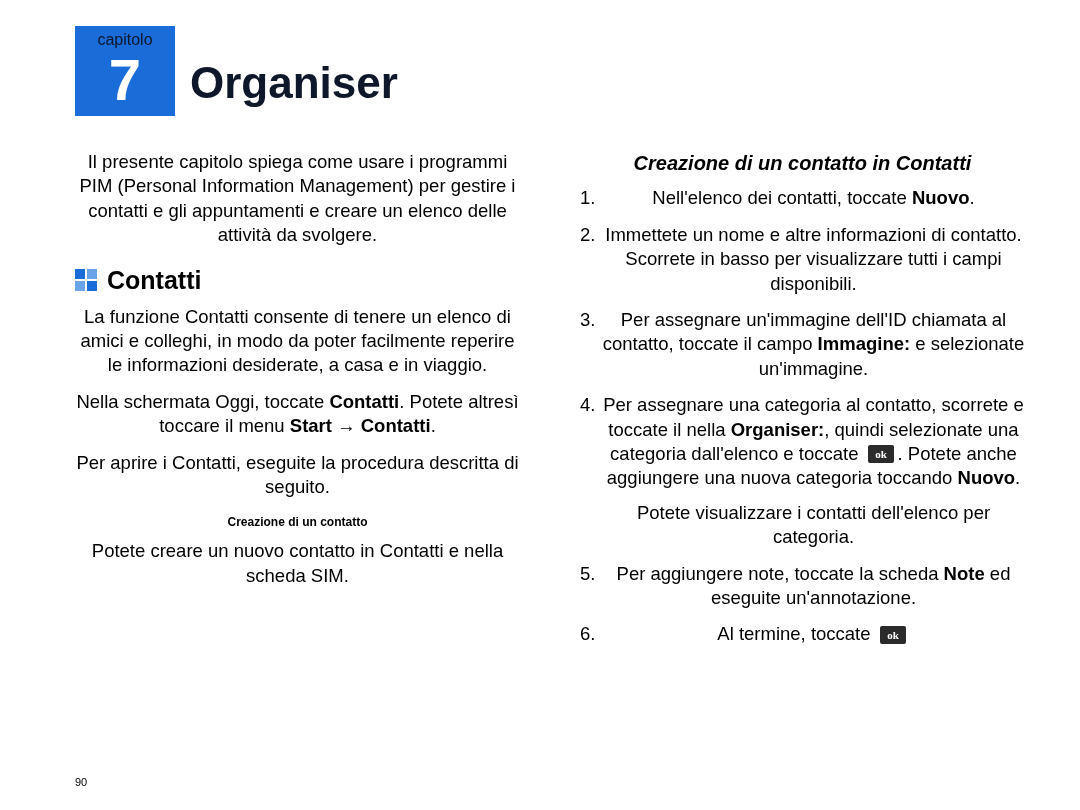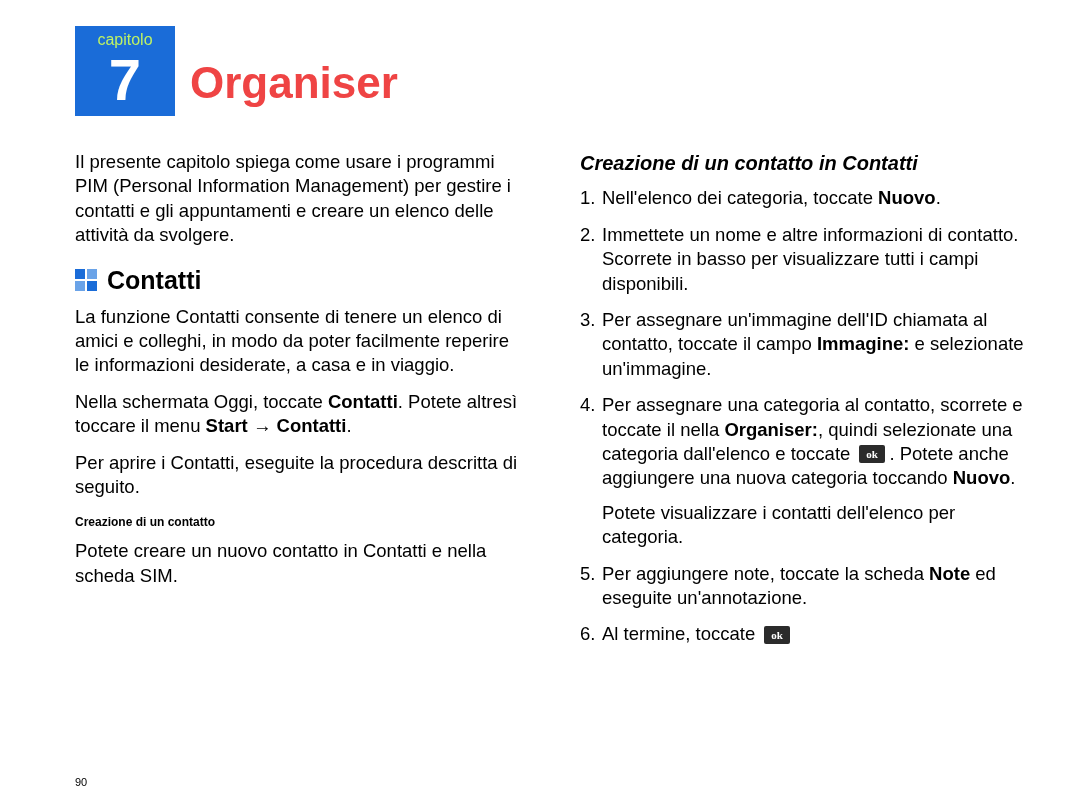--- a/index.html
+++ b/index.html
@@ -24,44 +24,45 @@
     top: 26px;
     width: 100px;
     height: 90px;
     background: #1a6cd8;
     color: #fff;
     text-align: center;
   }
   .chapter-label {
     font-size: 16px;
     padding-top: 5px;
-    color: #bef264;
+    color: #0f172a;
   }
   .chapter-number {
     font-size: 58px;
     font-weight: bold;
     line-height: 1;
     margin-top: 2px;
     color: #fff;
   }
   .chapter-title {
     position: absolute;
     left: 190px;
     top: 58px;
     font-size: 44px;
     font-weight: bold;
-    color: #ef4444;
+    color: #0f172a;
   }
   .columns {
     position: absolute;
     top: 150px;
     left: 75px;
     right: 55px;
     display: flex;
     gap: 60px;
+    text-align: center;
   }
   .col {
     width: 455px;
     font-size: 18.5px;
     line-height: 1.32;
   }
   .col p { margin: 0 0 12px 0; }
   .section-head {
     display: flex;
     align-items: center;
@@ -158,21 +159,21 @@
 
       <div class="sub-head">Creazione di un contatto</div>
       <p>Potete creare un nuovo contatto in Contatti e nella scheda SIM.</p>
     </div>
 
     <div class="col">
       <div class="sub-head-right">Creazione di un contatto in Contatti</div>
 
       <ol class="steps">
         <li>
-          <span>Nell'elenco dei categoria, toccate </span><b>Nuovo</b><span>.</span>
+          <span>Nell'elenco dei contatti, toccate </span><b>Nuovo</b><span>.</span>
         </li>
         <li>Immettete un nome e altre informazioni di contatto. Scorrete in basso per visualizzare tutti i campi disponibili.</li>
         <li>
           <span>Per assegnare un'immagine dell'ID chiamata al contatto, toccate il campo </span><b>Immagine:</b><span> e selezionate un'immagine.</span>
         </li>
         <li>
           <span>Per assegnare una categoria al contatto, scorrete e toccate il nella </span><b>Organiser:</b><span>, quindi selezionate una categoria dall'elenco e toccate </span><span class="ok-icon"><svg width="26" height="18">
                 <rect x="0" y="0" width="26" height="18" rx="2" fill="#2b2b2b"></rect>
                 <text x="13" y="13" text-anchor="middle" font-size="11" font-family="Verdana" font-weight="bold" fill="#fff">ok</text>
               </svg></span><span>. Potete anche aggiungere una nuova categoria toccando </span><b>Nuovo</b><span>.</span>

